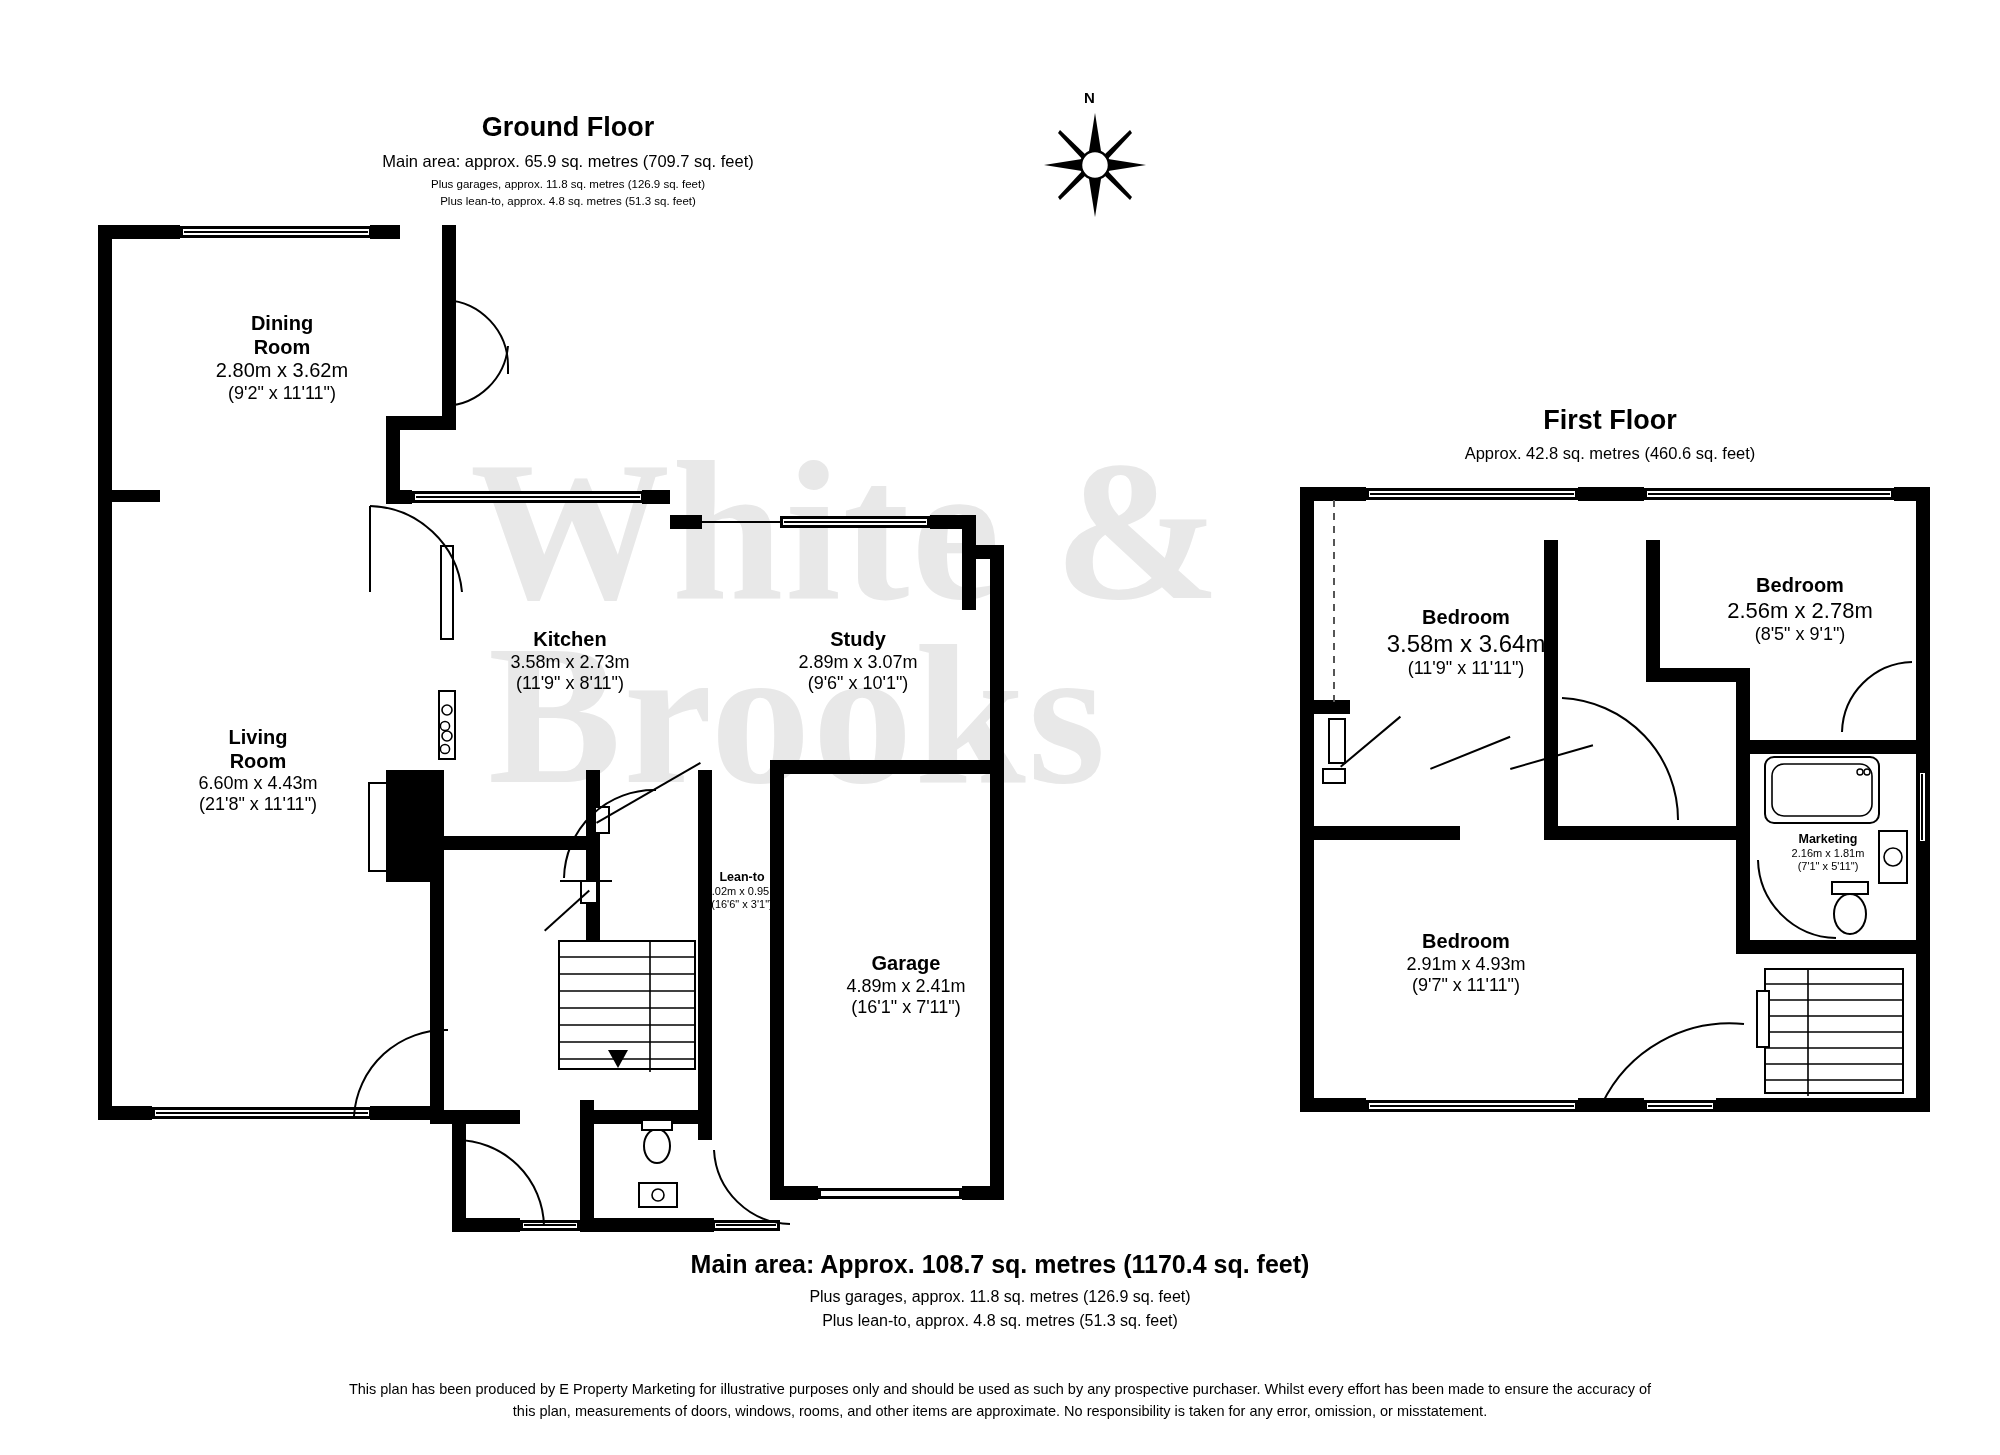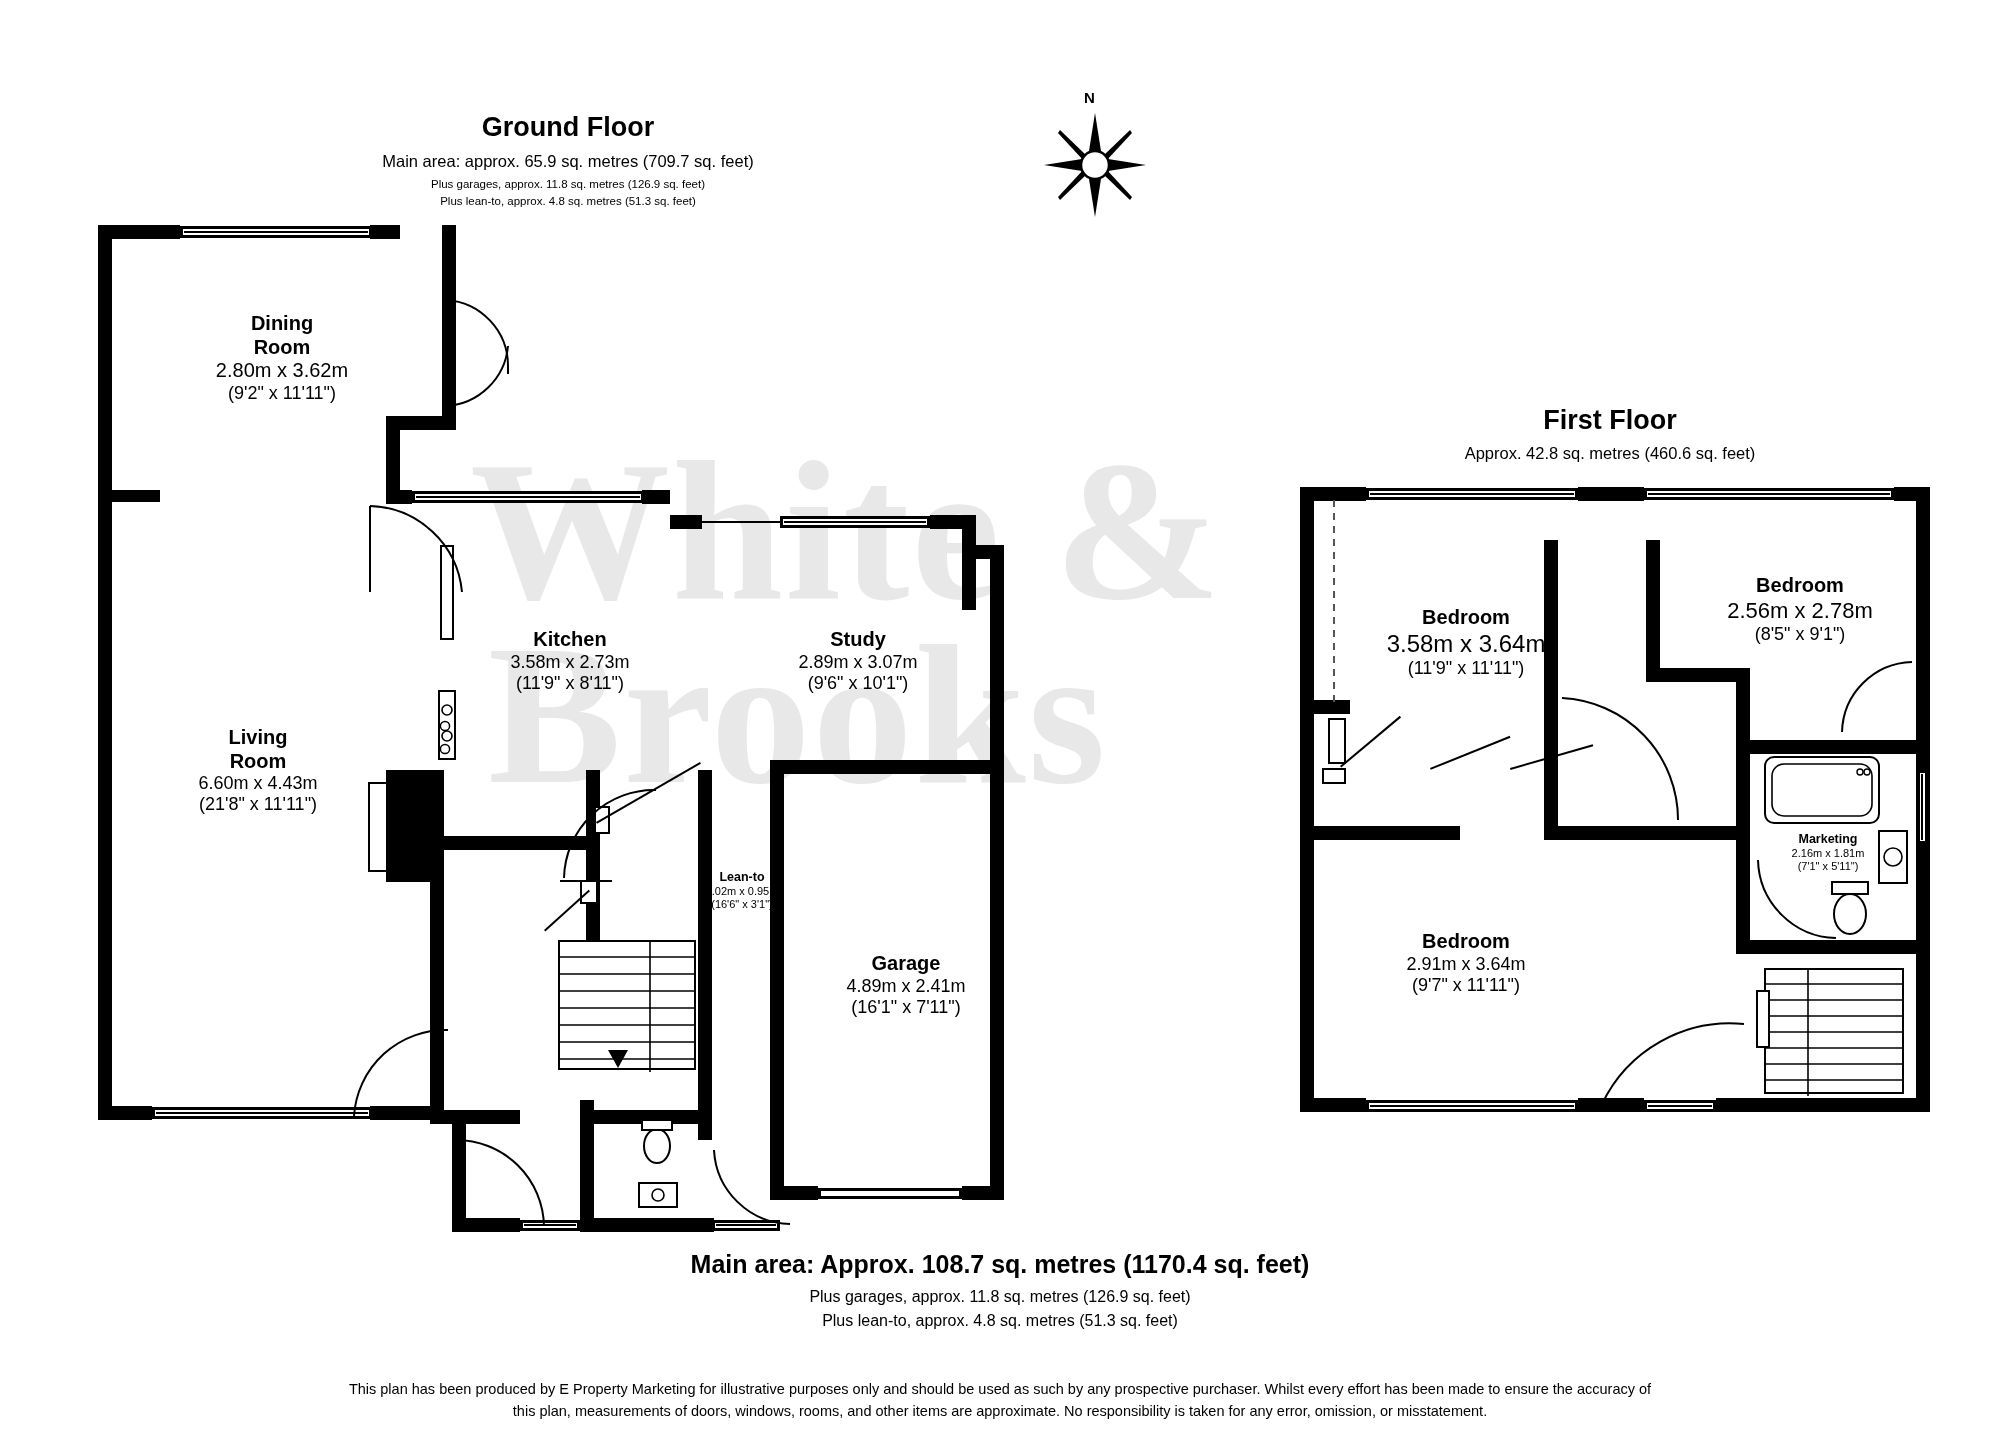--- a/index.html
+++ b/index.html
@@ -327,21 +327,21 @@
   </div>
 
   <div class="room" style="left:1800px;top:574px;width:250px;transform:translateX(-50%);font-size:20px;">
     <div class="rn">Bedroom</div>
     <div style="font-size:22px;">2.56m x 2.78m</div>
     <div style="font-size:18px;">(8'5" x 9'1")</div>
   </div>
 
   <div class="room" style="left:1466px;top:930px;width:250px;transform:translateX(-50%);font-size:20px;">
     <div class="rn">Bedroom</div>
-    <div style="font-size:18px;">2.91m x 3.64m</div>
+    <div style="font-size:18px;">2.91m x 4.93m</div>
     <div style="font-size:18px;">(9'7" x 11'11")</div>
   </div>
 
   <div class="room" style="left:1828px;top:832px;width:150px;transform:translateX(-50%);font-size:12.5px;">
     <div class="rn">Marketing</div>
     <div style="font-size:11px;">2.16m x 1.81m</div>
     <div style="font-size:11px;">(7'1" x 5'11")</div>
   </div>
 
   <div class="foot" style="top:1250px;font-size:25px;font-weight:bold;">Main area: Approx. 108.7 sq. metres (1170.4 sq. feet)</div>

